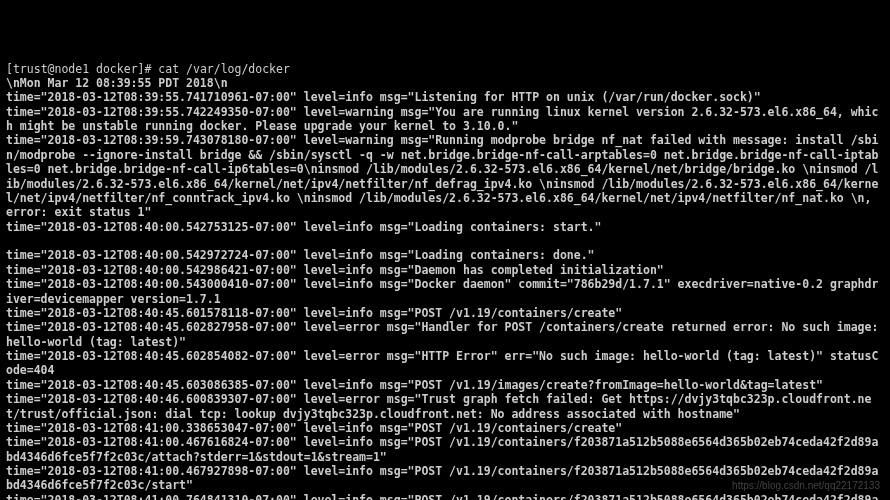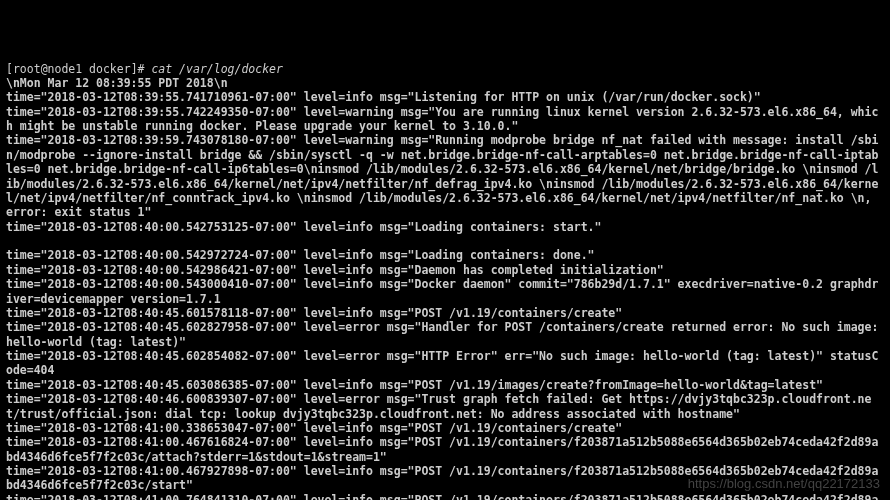--- a/index.html
+++ b/index.html
@@ -12,38 +12,38 @@
       width: 890px;
       height: 500px;
       overflow: hidden;
       padding: 4px 6px;
       white-space: pre-wrap;
       word-break: break-all;
       position: relative;
     }
     .prompt-bracket { color: #cccccc; }
     .prompt-user-host { color: #cccccc; }
-    .command-text { color: #cccccc; font-style: italic; }
+    .command-text { color: #cccccc; }
     .log-line { color: #cccccc; display: block; font-weight: bold; }
     .blank-line { height: 1.25em; }
     .watermark {
       position: absolute;
       bottom: 8px;
       right: 10px;
       color: #5a5a5a;
-      font-size: 13px;
+      font-size: 10px;
       font-family: Arial, sans-serif;
       opacity: 0.75;
       pointer-events: none;
     }
   </style>
 </head>
 <body>
 
 
 
-<div><span class="prompt-bracket">[</span><span class="prompt-user-host">root@node1 docker</span><span class="prompt-bracket">]# </span><span class="command-text">cat /var/log/docker</span>
+<div><span class="prompt-bracket">[</span><span class="prompt-user-host">trust@node1 docker</span><span class="prompt-bracket">]# </span><span class="command-text">cat /var/log/docker</span>
 <span class="log-line">\nMon Mar 12 08:39:55 PDT 2018\n</span><span class="log-line">time="2018-03-12T08:39:55.741710961-07:00" level=info msg="Listening for HTTP on unix (/var/run/docker.sock)"</span><span class="log-line">time="2018-03-12T08:39:55.742249350-07:00" level=warning msg="You are running linux kernel version 2.6.32-573.el6.x86_64, which might be unstable running docker. Please upgrade your kernel to 3.10.0."</span><span class="log-line">time="2018-03-12T08:39:59.743078180-07:00" level=warning msg="Running modprobe bridge nf_nat failed with message: install /sbin/modprobe --ignore-install bridge &amp;&amp; /sbin/sysctl -q -w net.bridge.bridge-nf-call-arptables=0 net.bridge.bridge-nf-call-iptables=0 net.bridge.bridge-nf-call-ip6tables=0\ninsmod /lib/modules/2.6.32-573.el6.x86_64/kernel/net/bridge/bridge.ko \ninsmod /lib/modules/2.6.32-573.el6.x86_64/kernel/net/ipv4/netfilter/nf_defrag_ipv4.ko \ninsmod /lib/modules/2.6.32-573.el6.x86_64/kernel/net/ipv4/netfilter/nf_conntrack_ipv4.ko \ninsmod /lib/modules/2.6.32-573.el6.x86_64/kernel/net/ipv4/netfilter/nf_nat.ko \n, error: exit status 1"</span><span class="log-line">time="2018-03-12T08:40:00.542753125-07:00" level=info msg="Loading containers: start."</span><div class="blank-line"></div><span class="log-line">time="2018-03-12T08:40:00.542972724-07:00" level=info msg="Loading containers: done."</span><span class="log-line">time="2018-03-12T08:40:00.542986421-07:00" level=info msg="Daemon has completed initialization"</span><span class="log-line">time="2018-03-12T08:40:00.543000410-07:00" level=info msg="Docker daemon" commit="786b29d/1.7.1" execdriver=native-0.2 graphdriver=devicemapper version=1.7.1</span><span class="log-line">time="2018-03-12T08:40:45.601578118-07:00" level=info msg="POST /v1.19/containers/create"</span><span class="log-line">time="2018-03-12T08:40:45.602827958-07:00" level=error msg="Handler for POST /containers/create returned error: No such image: hello-world (tag: latest)"</span><span class="log-line">time="2018-03-12T08:40:45.602854082-07:00" level=error msg="HTTP Error" err="No such image: hello-world (tag: latest)" statusCode=404</span><span class="log-line">time="2018-03-12T08:40:45.603086385-07:00" level=info msg="POST /v1.19/images/create?fromImage=hello-world&amp;tag=latest"</span><span class="log-line">time="2018-03-12T08:40:46.600839307-07:00" level=error msg="Trust graph fetch failed: Get https://dvjy3tqbc323p.cloudfront.net/trust/official.json: dial tcp: lookup dvjy3tqbc323p.cloudfront.net: No address associated with hostname"</span><span class="log-line">time="2018-03-12T08:41:00.338653047-07:00" level=info msg="POST /v1.19/containers/create"</span><span class="log-line">time="2018-03-12T08:41:00.467616824-07:00" level=info msg="POST /v1.19/containers/f203871a512b5088e6564d365b02eb74ceda42f2d89abd4346d6fce5f7f2c03c/attach?stderr=1&amp;stdout=1&amp;stream=1"</span><span class="log-line">time="2018-03-12T08:41:00.467927898-07:00" level=info msg="POST /v1.19/containers/f203871a512b5088e6564d365b02eb74ceda42f2d89abd4346d6fce5f7f2c03c/start"</span><span class="log-line">time="2018-03-12T08:41:00.764841310-07:00" level=info msg="POST /v1.19/containers/f203871a512b5088e6564d365b02eb74ceda42f2d89abd4346d6fce5f7f2c03c/wait"</span></div>
 
 <div class="watermark">https://blog.csdn.net/qq22172133</div>
 
 
 
 
 </body></html>

